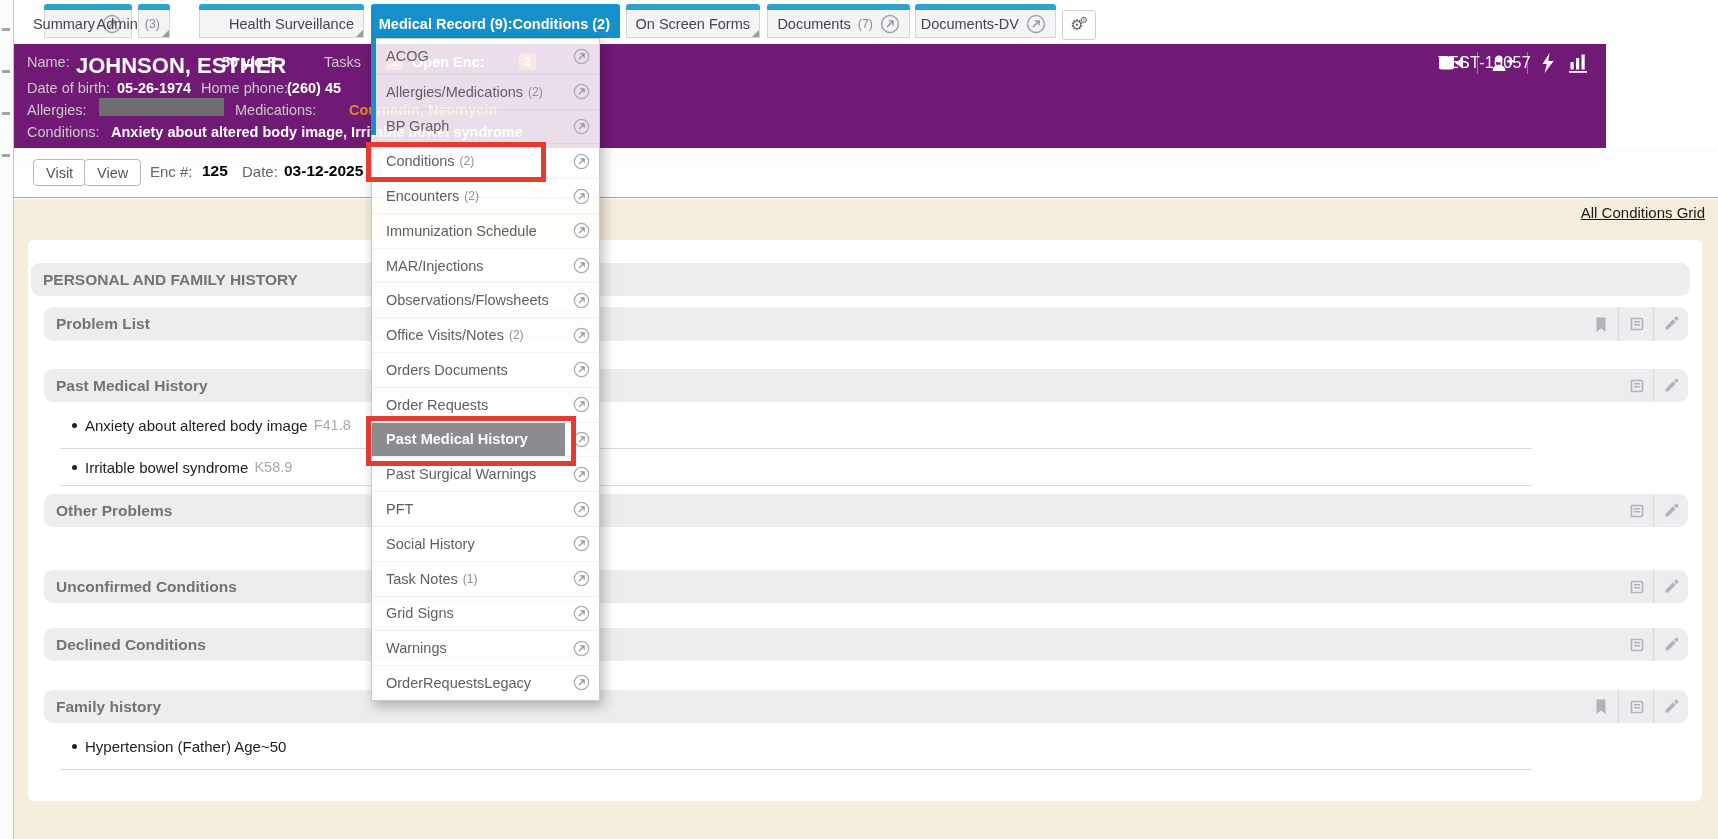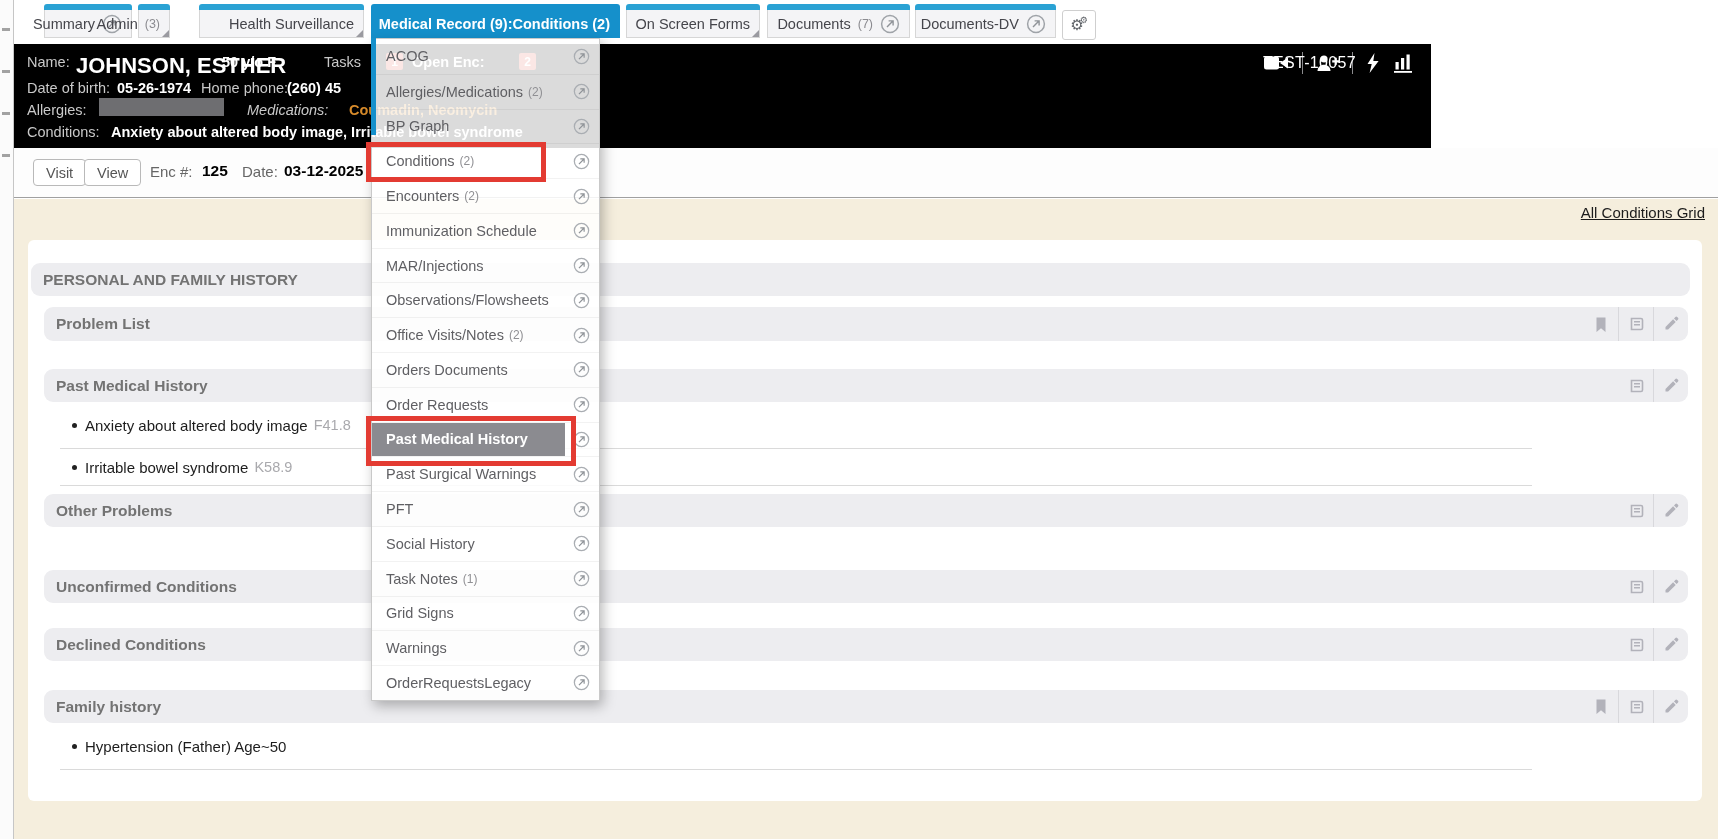--- a/index.html
+++ b/index.html
@@ -16,21 +16,21 @@
   .tab.active .strip{background:#1590cb;}
   .tab.active .body{background:#1590cb;border-color:#1590cb;color:#fff;font-weight:bold;}
   .tab .count{font-size:12.5px;color:#8b8b90;}
   .fold::after{content:"";position:absolute;right:1px;bottom:1px;width:0;height:0;
     border-left:7px solid transparent;border-bottom:7px solid #9a9aa0;}
   .extlink{width:20px;height:20px;flex:0 0 auto;}
   .gear-btn{position:absolute;left:1062px;top:10px;width:32px;height:28px;background:#fff;border:1px solid #cfcfcf;border-radius:3px;
     display:flex;align-items:center;justify-content:center;color:#5f6368;font-size:15px;cursor:pointer;}
   .gear-btn .g2{font-size:9px;margin:-10px 0 0 -4px;}
   
-  .pt-header{position:absolute;left:14px;top:44px;width:1417px;height:104px;background:#000000;font-size:14.5px;color:#c9c9c9;}
+  .pt-header{position:absolute;left:14px;top:44px;width:1592px;height:104px;background:#701a75;font-size:14.5px;color:#c9c9c9;}
   .pt-header span{position:absolute;white-space:nowrap;}
   .hv{color:#fff;font-weight:bold;}
   .badge{position:absolute;width:17px;height:17px;background:#df5848;color:#fff;font-size:12px;font-weight:bold;
     display:flex;align-items:center;justify-content:center;border-radius:2px;}
   .redact{position:absolute;left:85px;top:54px;width:125px;height:18px;background:#6e6e71;}
   .meds-val{color:#d98c2b;font-weight:bold;}
   .hdr-icons{position:absolute;right:18px;top:52px;display:flex;align-items:center;gap:13px;}
   .hdr-sep{width:1px;height:22px;background:#8a8a8d;}
   .station{color:#fff;font-size:16px;letter-spacing:.3px;}
   
@@ -149,21 +149,21 @@
     <span class="hv" style="left:398px;top:10px;">Open Enc:</span>
     <div class="badge" style="left:505px;top:9px;">2</div>
 
     <span style="left:13px;top:36px;">Date of birth:</span>
     <span class="hv" style="left:103px;top:36px;">05-26-1974</span>
     <span style="left:187px;top:36px;">Home phone:</span>
     <span class="hv" style="left:273px;top:36px;">(260) 45</span>
 
     <span style="left:13px;top:58px;">Allergies:</span>
     <div class="redact"></div>
-    <span style="left:233px;top:58px;font-style:italic;">Medications:</span>
+    <span style="left:221px;top:58px;">Medications:</span>
     <span class="meds-val" style="left:335px;top:58px;">Coumadin, Neomycin</span>
 
     <span style="left:13px;top:80px;">Conditions:</span>
     <span class="hv" style="left:97px;top:80px;">Anxiety about altered body image, Irritable bowel syndrome</span>
 
     <div class="hdr-icons" style="top:8px;right:18px;">
       <svg width="26" height="18" viewBox="0 0 26 18">
         <rect x="1" y="2.5" width="15" height="13" rx="2.5" fill="#fff"></rect>
         <path d="M17 9 25 3.5v11z" fill="#fff"></path>
       </svg>

